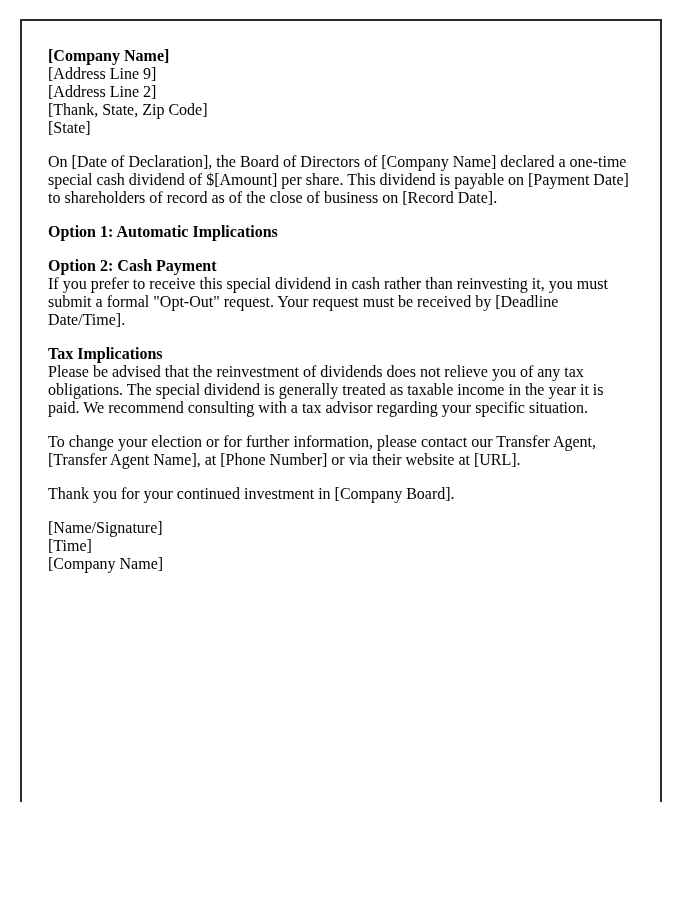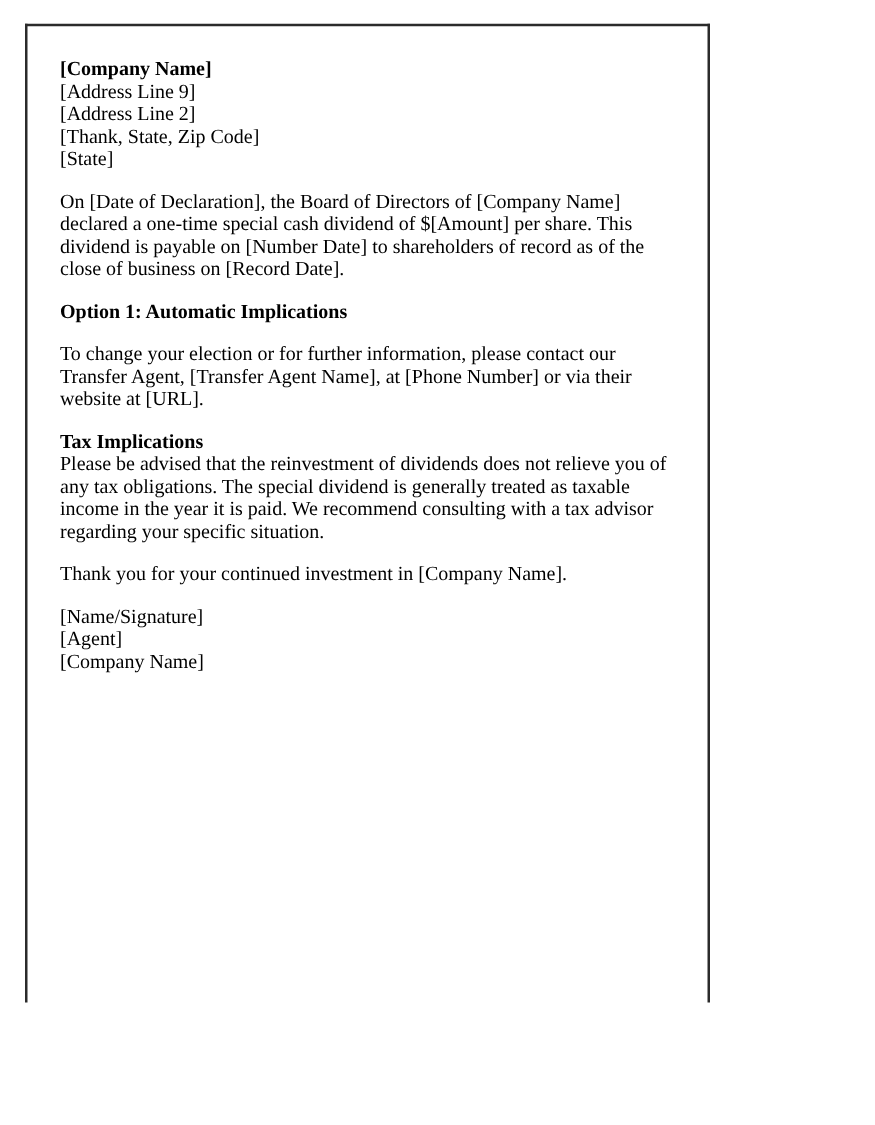--- a/index.html
+++ b/index.html
@@ -11,21 +11,21 @@
     width: 700px;
     height: 900px;
     position: relative;
     overflow: hidden;
     font-family: "Liberation Serif", serif;
   }
   .letter-page {
     position: absolute;
     left: 20px;
     top: 19px;
-    width: 548px;
+    width: 642px;
     height: 783px;
     box-sizing: border-box;
     border: 2px solid #2b2b2b;
     border-bottom: none;
     padding: 10px 25px 0 26px;
     background: #ffffff;
     color: #000000;
     font-size: 16px;
     line-height: normal;
     overflow: hidden;
@@ -45,37 +45,41 @@
   <p>
     <span class="b">[Company Name]</span><br>
     <span>[Address Line 9]</span><br>
     <span>[Address Line 2]</span><br>
     <span>[Thank, State, Zip Code]</span><br>
     <span>[State]</span>
   </p>
 
 
 
-  <p>On [Date of Declaration], the Board of Directors of [Company Name] declared a one-time special cash dividend of $[Amount] per share. This dividend is payable on [Number Date] to shareholders of record as of the close of business on [Record Date].</p>
+  <p>On [Date of Declaration], the Board of Directors of [Company Name] declared a one-time special cash dividend of $[Amount] per share. This dividend is payable on [Payment Date] to shareholders of record as of the close of business on [Record Date].</p>
 
 
   <p>
     <span class="b">Option 1: Automatic Implications</span><br>
   </p>
 
-
-  <p>To change your election or for further information, please contact our Transfer Agent, [Transfer Agent Name], at [Phone Number] or via their website at [URL].</p>
+  <p>
+    <span class="b">Option 2: Cash Payment</span><br>
+    <span>If you prefer to receive this special dividend in cash rather than reinvesting it, you must submit a formal "Opt-Out" request. Your request must be received by [Deadline Date/Time].</span>
+  </p>
 
   <p>
     <span class="b">Tax Implications</span><br>
     <span>Please be advised that the reinvestment of dividends does not relieve you of any tax obligations. The special dividend is generally treated as taxable income in the year it is paid. We recommend consulting with a tax advisor regarding your specific situation.</span>
   </p>
 
-  <p>Thank you for your continued investment in [Company Name].</p>
+  <p>To change your election or for further information, please contact our Transfer Agent, [Transfer Agent Name], at [Phone Number] or via their website at [URL].</p>
+
+  <p>Thank you for your continued investment in [Company Board].</p>
 
 
   <p>
     <span>[Name/Signature]</span><br>
-    <span>[Agent]</span><br>
+    <span>[Time]</span><br>
     <span>[Company Name]</span>
   </p>
 
 </div>
 
 </body></html>

